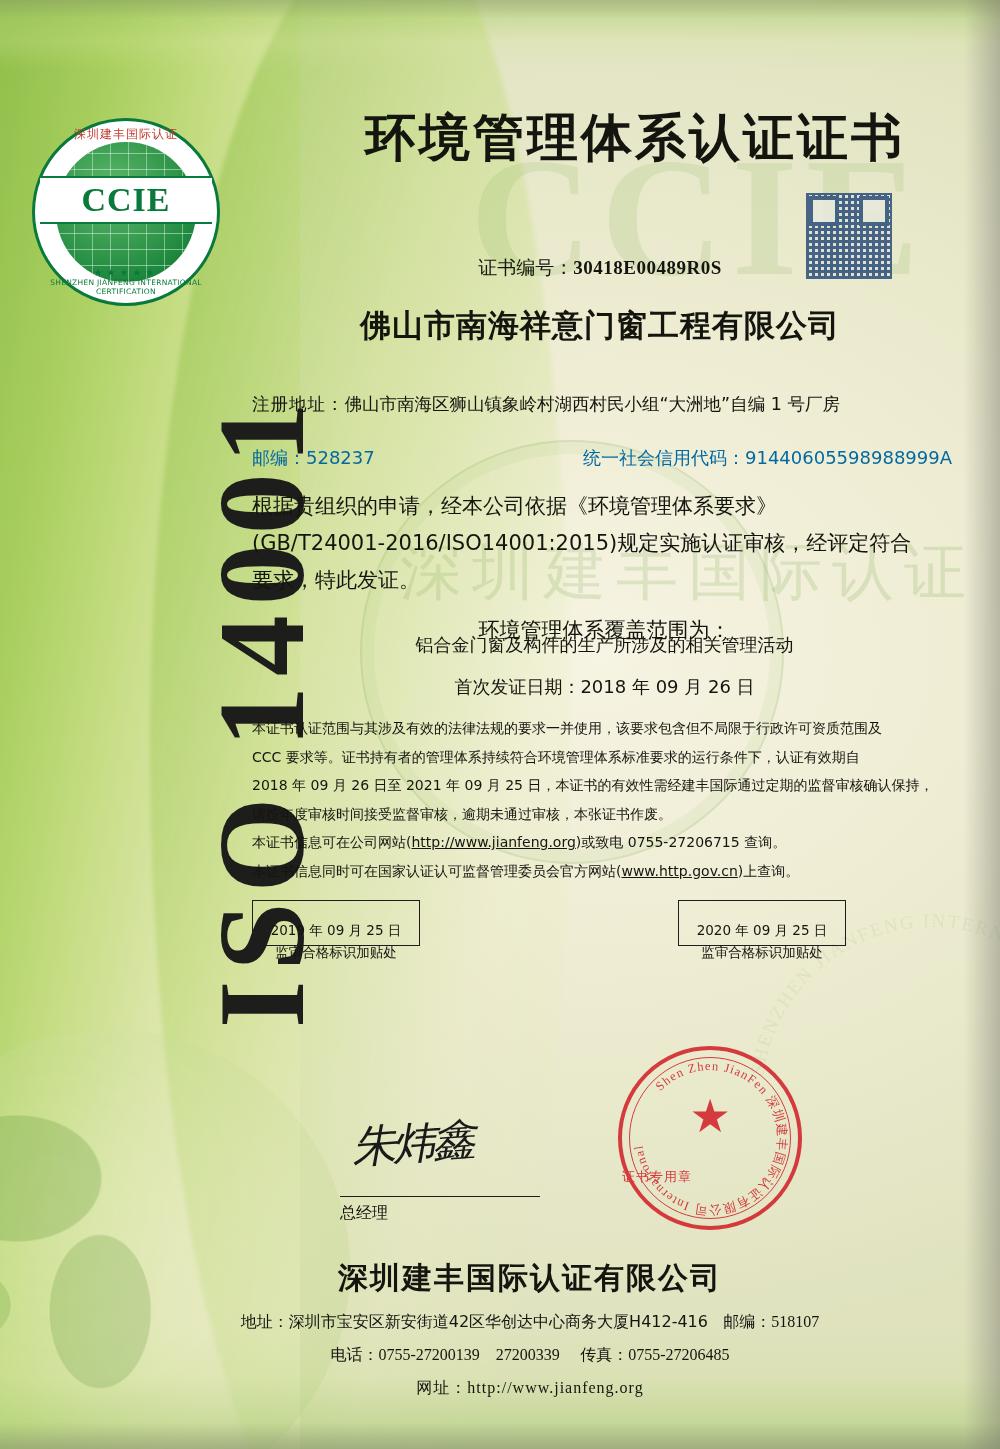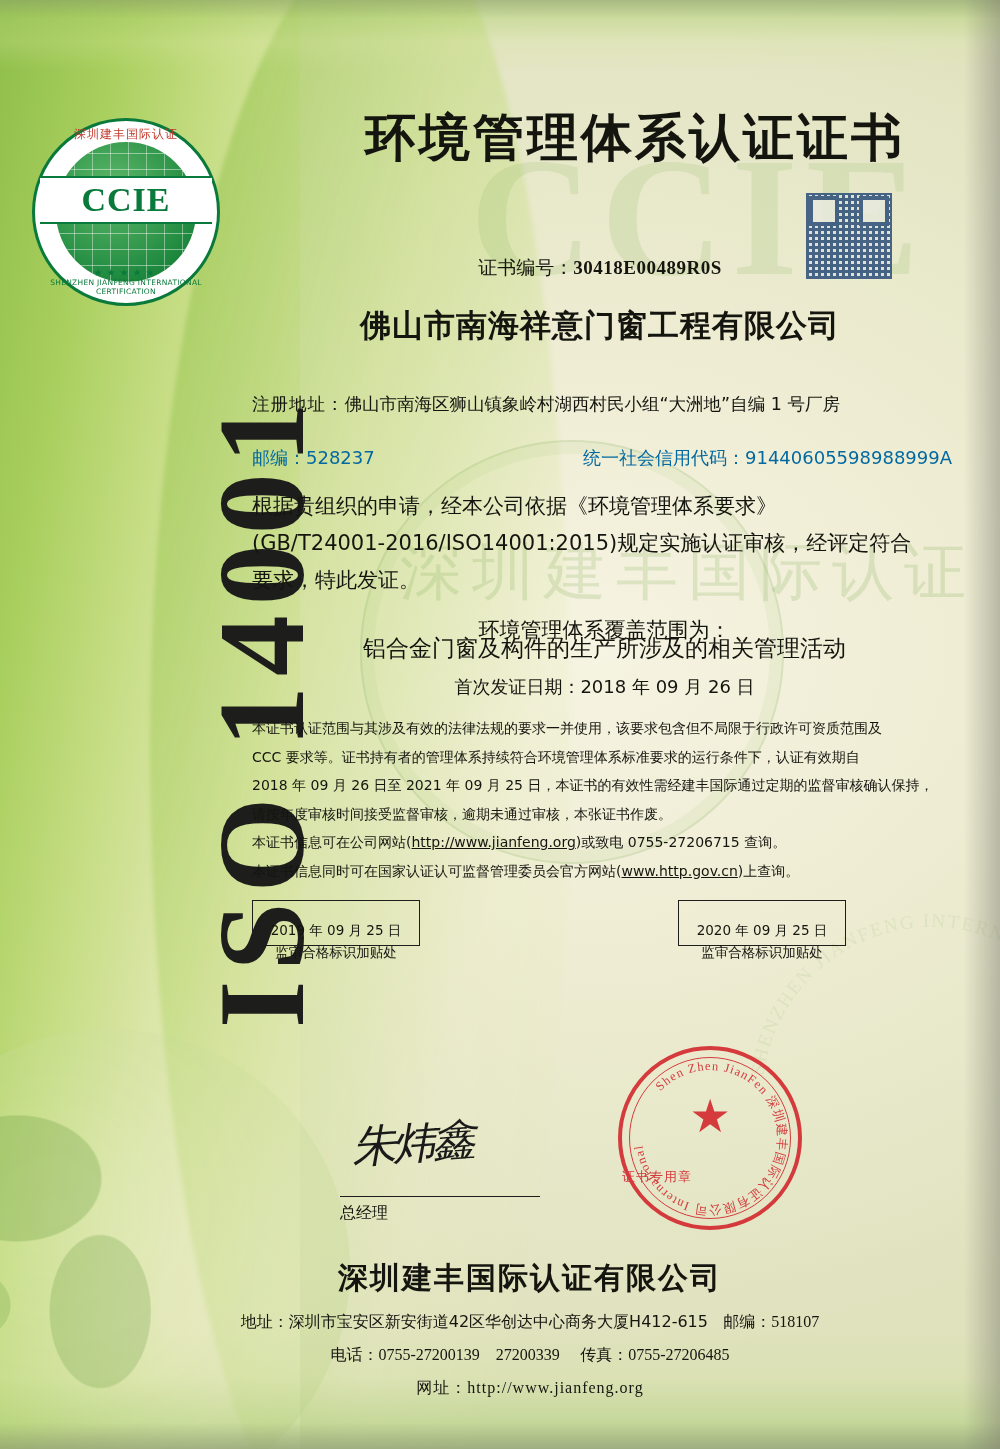--- a/index.html
+++ b/index.html
@@ -283,21 +283,21 @@
     font-size: 21px;
     color: #15150f;
     margin-top: 24px;
   }
   .scope-body {
     position: absolute;
     left: 252px; top: 633px;
     width: 705px;
     text-align: center;
     font-family: "DejaVu Sans", sans-serif;
-    font-size: 23px;
+    font-size: 18px;
     color: #15150f;
   }
   .first-issue {
     position: absolute;
     left: 252px; top: 675px;
     width: 705px;
     text-align: center;
     font-family: "DejaVu Sans", sans-serif;
     font-size: 18px;
     color: #15150f;
@@ -526,21 +526,21 @@
         <textPath href="#sealcircle" startOffset="12%">Shen Zhen JianFen 深圳建丰国际认证有限公司 International certification Co.,Ltd.</textPath>
       </text>
     </svg>
     <div class="star">★</div>
     <div class="seal-bottom">证书专用章</div>
   </div>
 
   <div class="footer-org">深圳建丰国际认证有限公司</div>
 
   <div class="footer-line l1">
-    <span>地址：</span><span>深圳市宝安区新安街道42区华创达中心商务大厦H412-615</span>&nbsp;&nbsp;&nbsp;<span>邮编：</span><span class="mono">518107</span>
+    <span>地址：</span><span>深圳市宝安区新安街道42区华创达中心商务大厦H412-416</span>&nbsp;&nbsp;&nbsp;<span>邮编：</span><span class="mono">518107</span>
   </div>
 
   <div class="footer-line l2">
     <span>电话：</span><span class="mono">0755-27200139　27200339</span>&nbsp;&nbsp;&nbsp;&nbsp;<span>传真：</span><span class="mono">0755-27206485</span>
   </div>
 
   <div class="footer-line l3">
     <span>网址：</span><span>http://www.jianfeng.org</span>
   </div>
 

